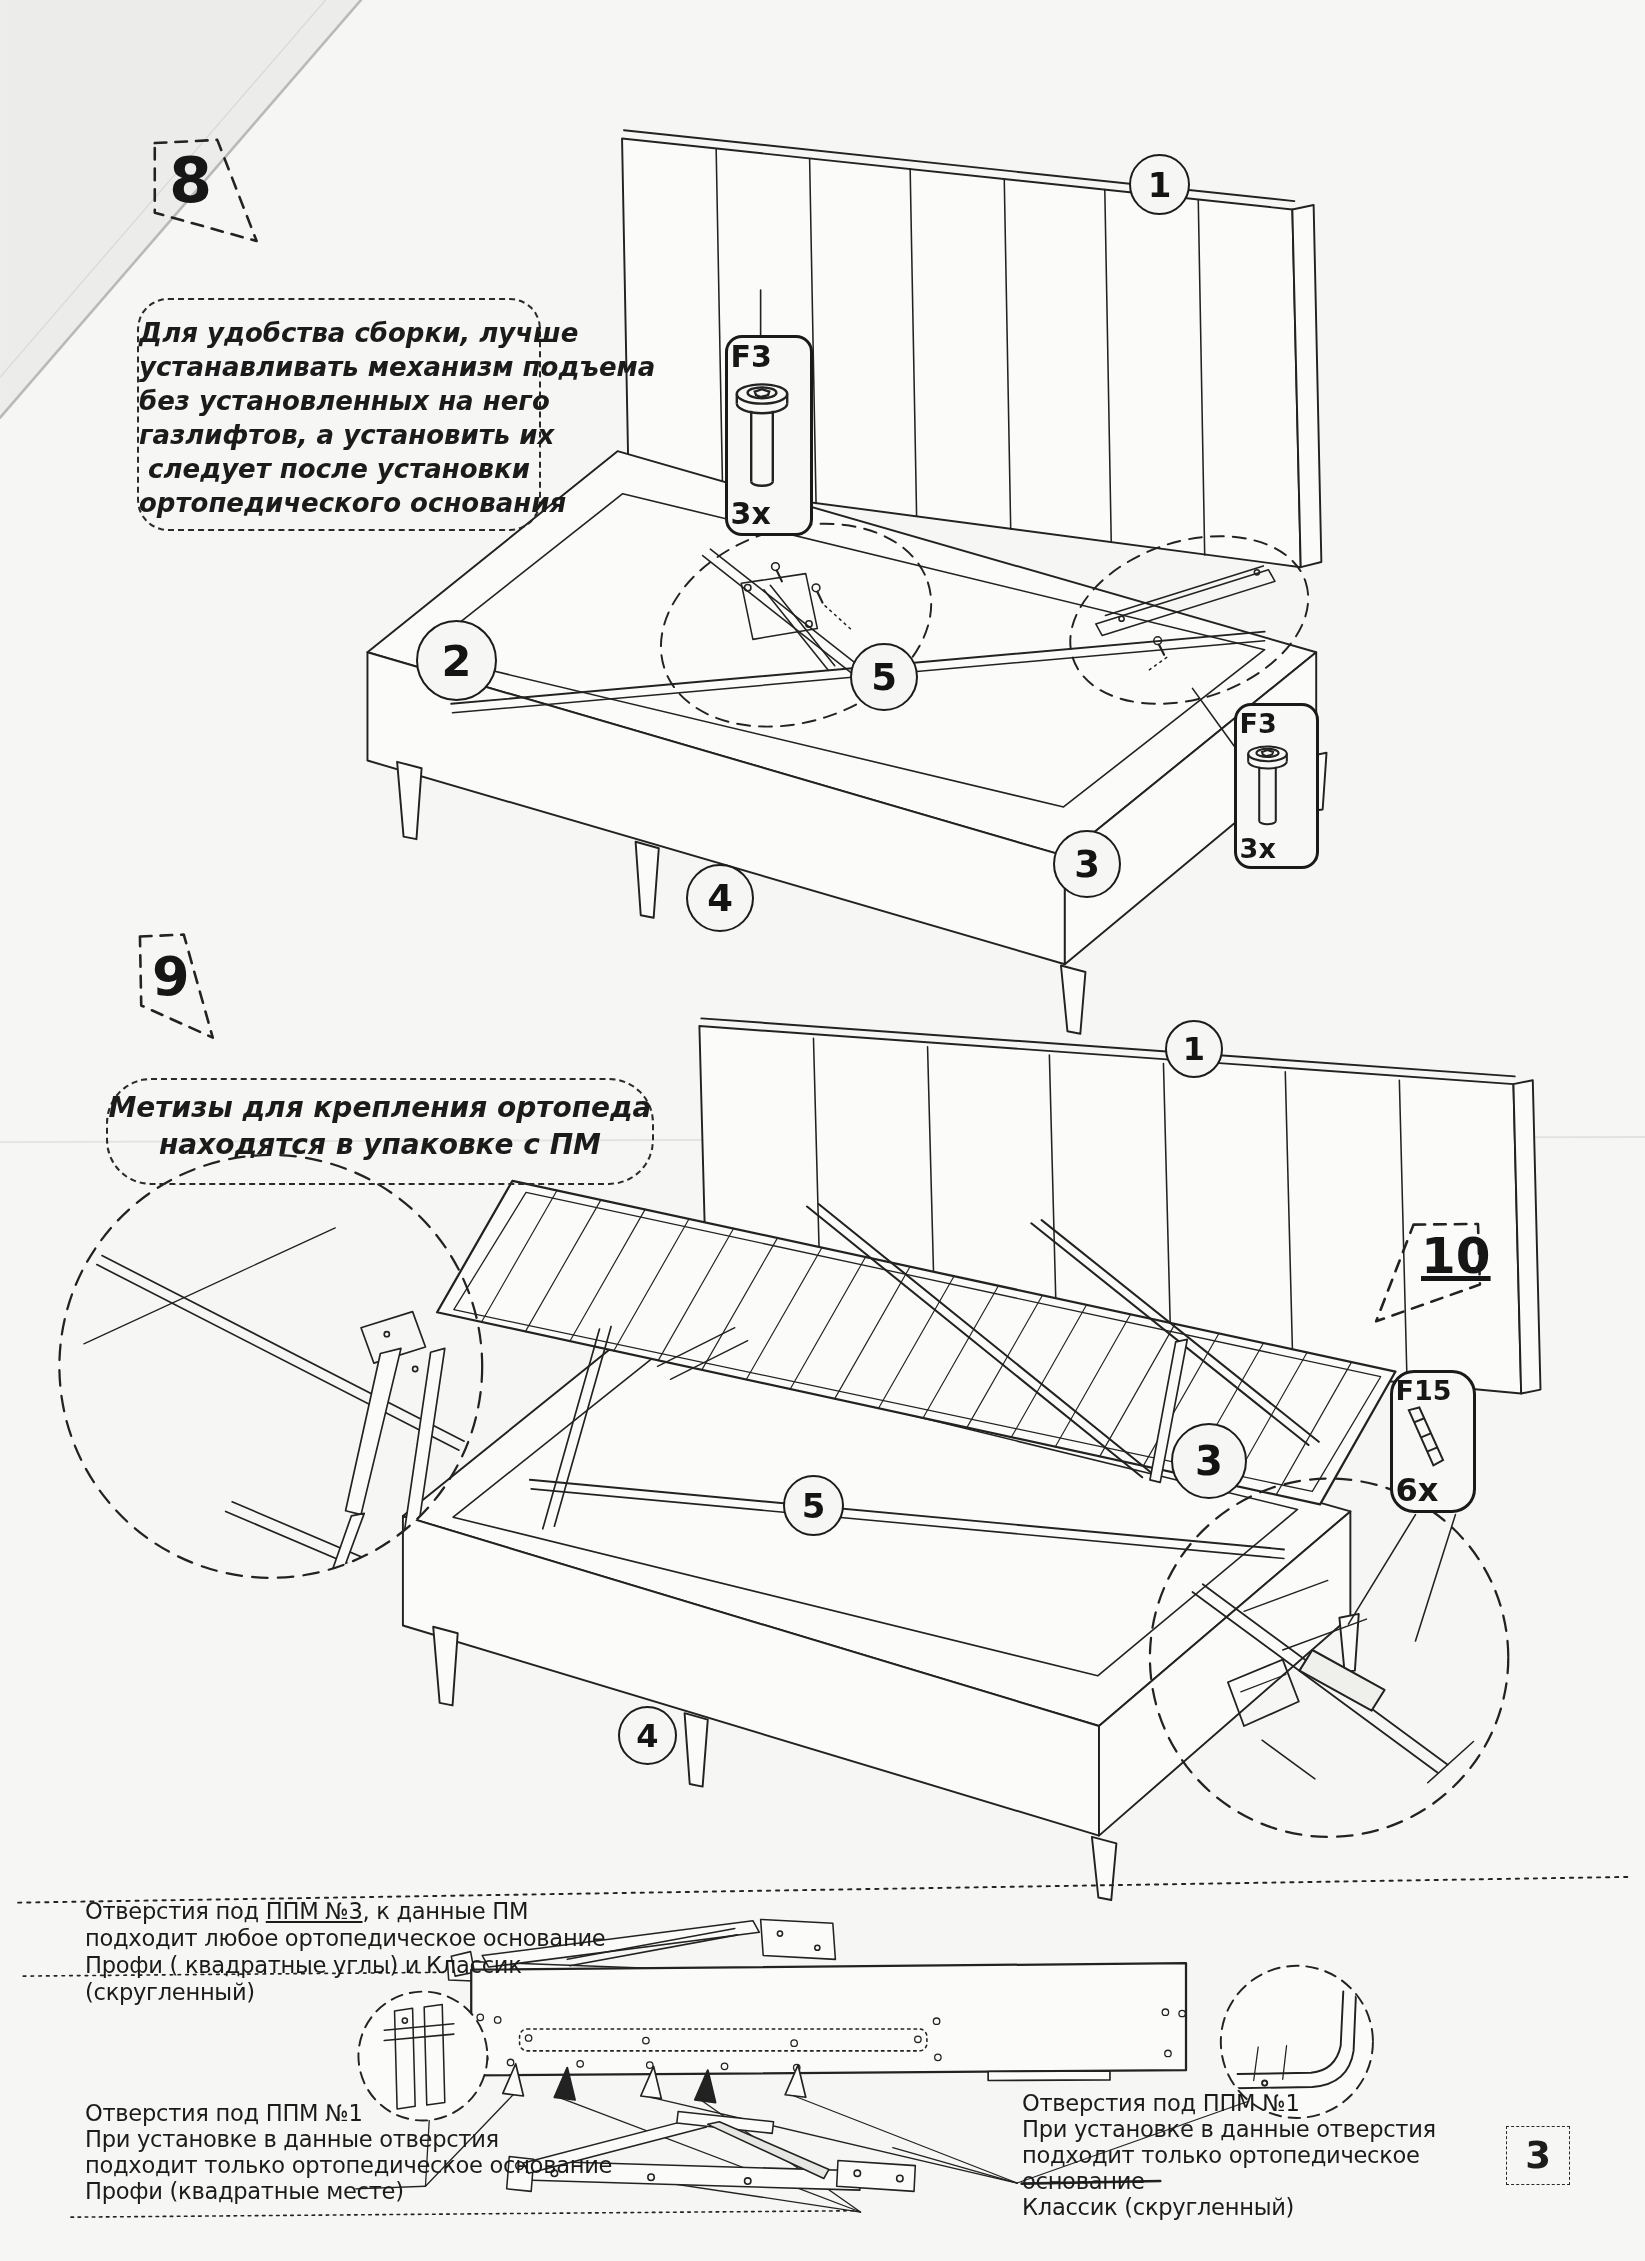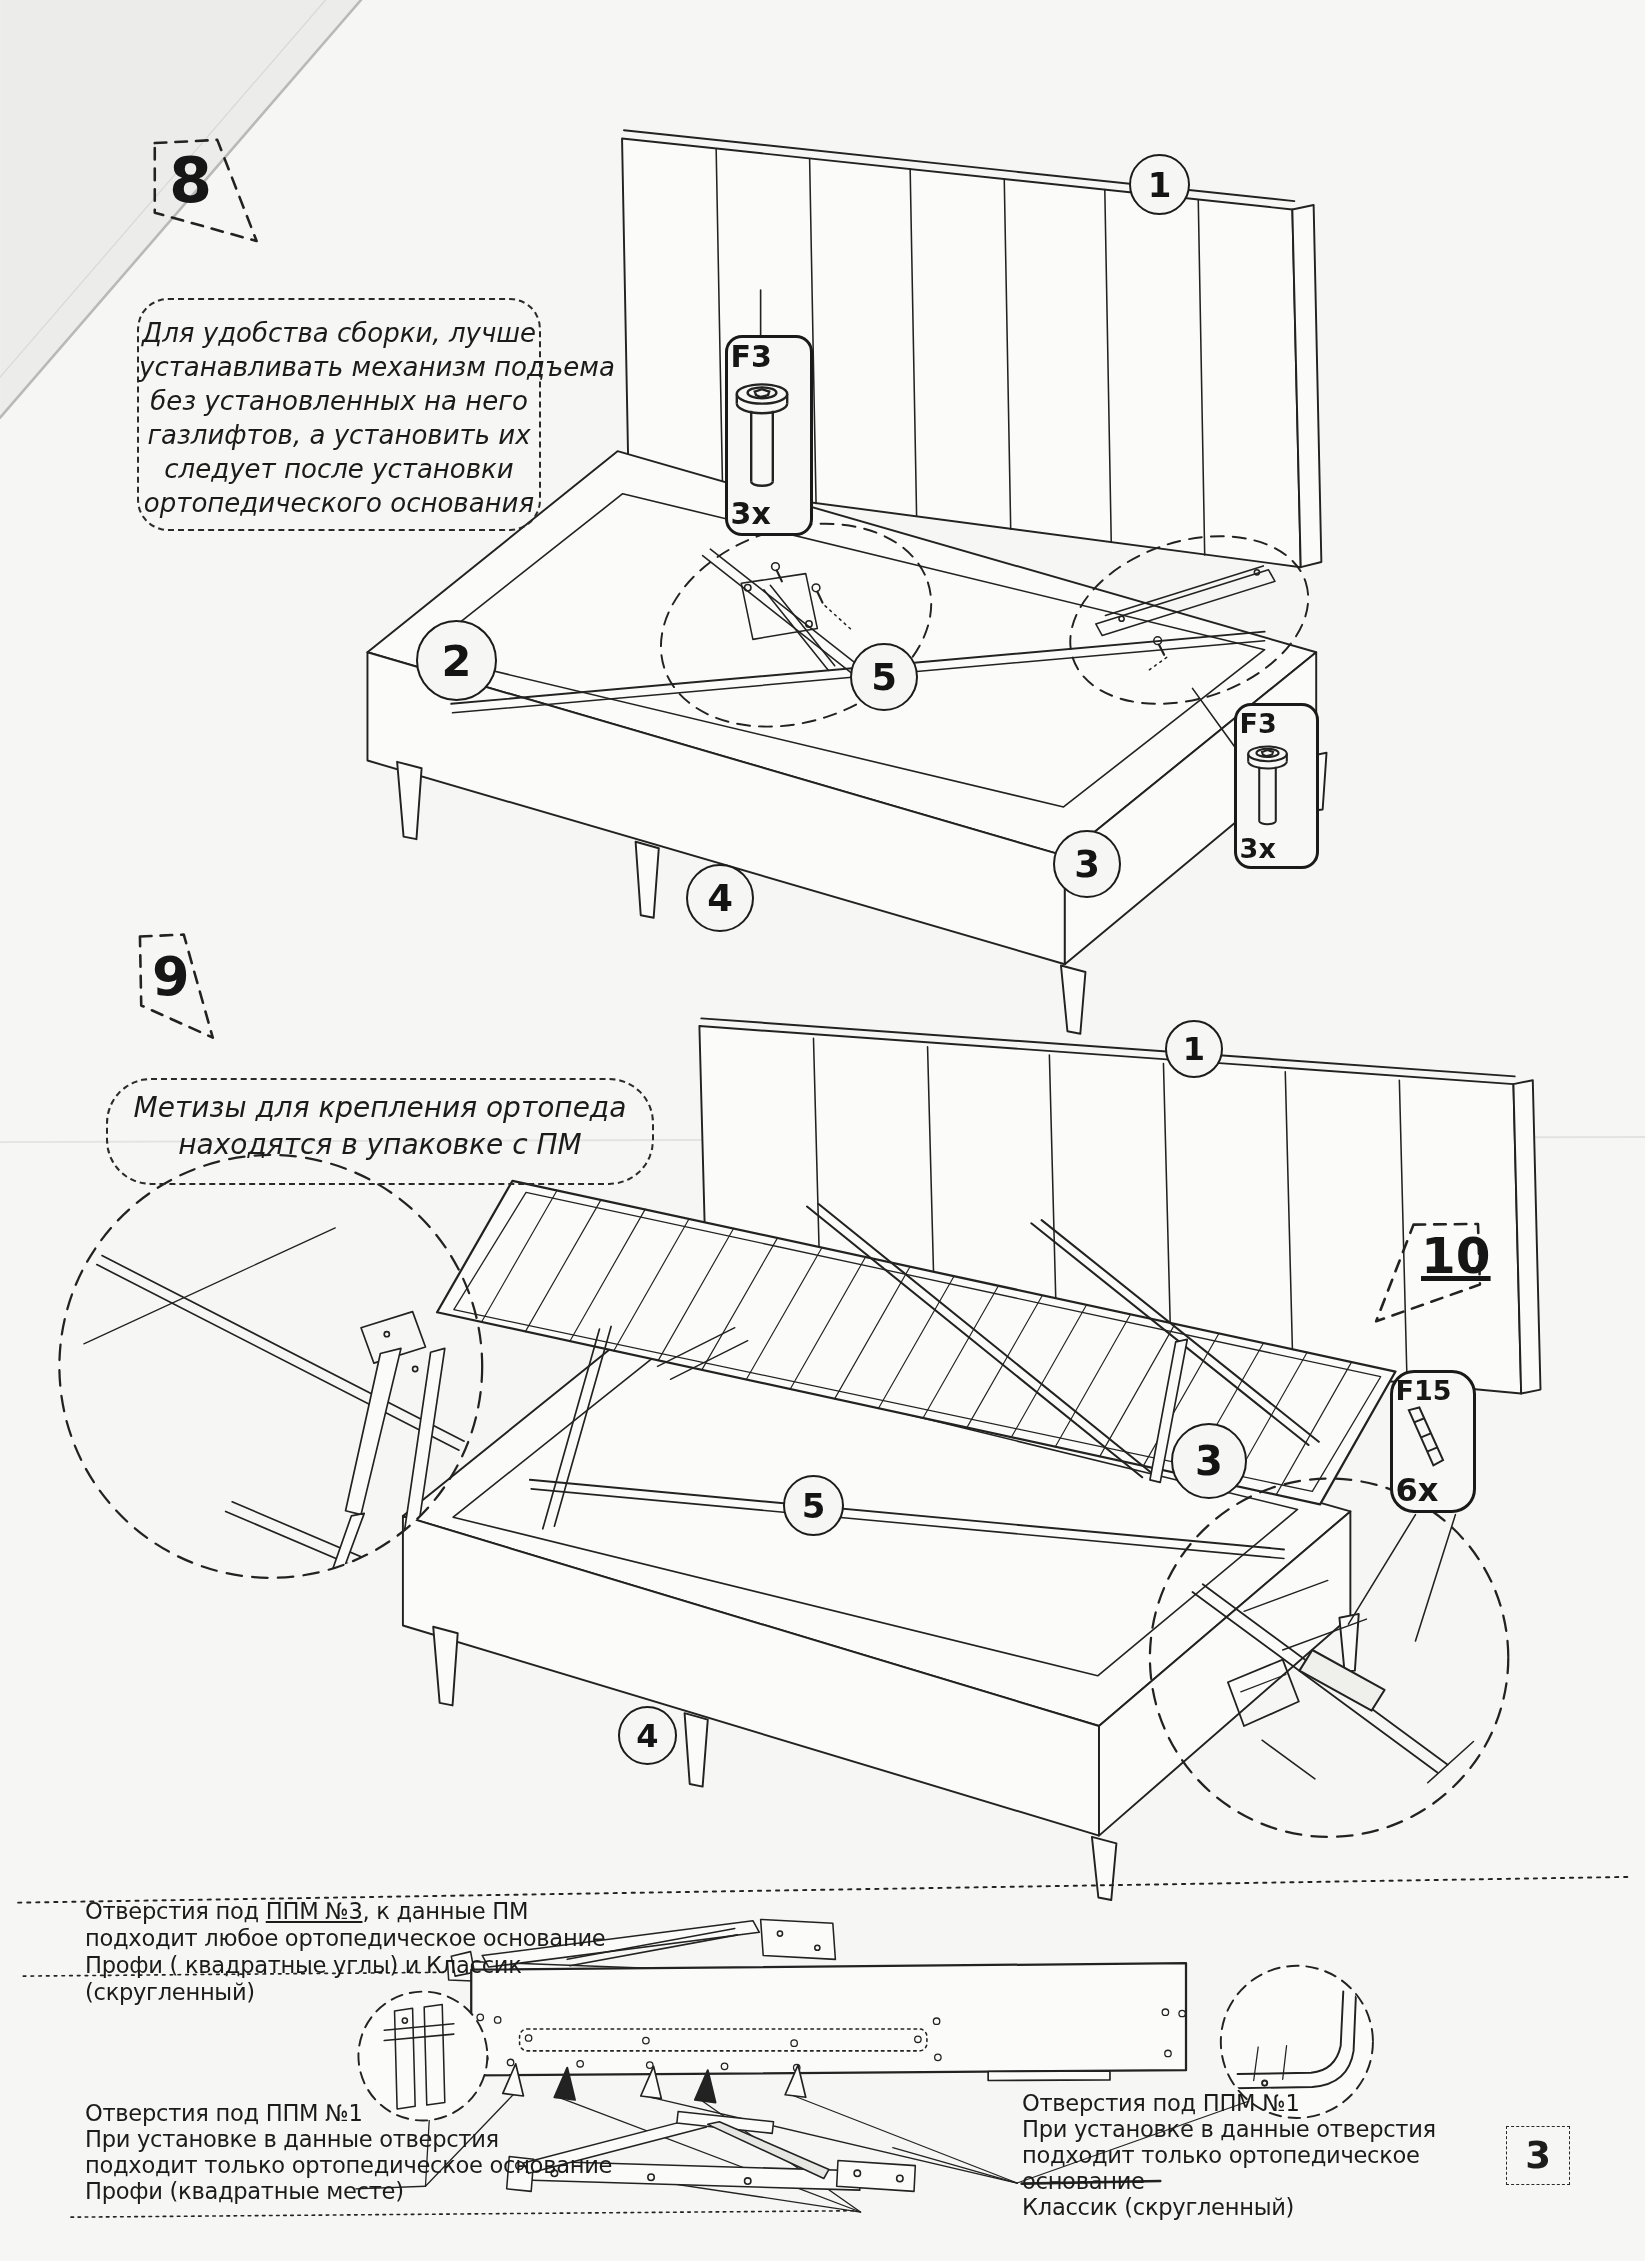--- a/index.html
+++ b/index.html
@@ -1,21 +1,21 @@
 <!DOCTYPE html>
 <html style="font-size:10.3px"><head>
 <meta charset="utf-8">
 <style>
   html,body{margin:0;padding:0;background:#e8e8e6;}
   .page{position:relative;width:1645px;height:2261px;background:#f6f6f4;overflow:hidden;
         font-family:"DejaVu Sans",sans-serif;color:#1d1d1d;}
   svg.art{position:absolute;left:0;top:0;}
   
   .bubble{position:absolute;border:2.3px dashed #2a2a2a;background:transparent;
-          font-style:italic;text-align:center;color:#1b1b1b;}
+          font-style:italic;text-align:center;color:#1b1b1b;font-weight:bold;}
   .bubble .ln{white-space:nowrap;}
   
   .badge-num{position:absolute;font-weight:600;color:#161616;font-family:"DejaVu Sans",sans-serif;}
   
   .marker{position:absolute;border:2.6px solid #1c1c1c;border-radius:50%;background:#f6f6f4;
           display:flex;align-items:center;justify-content:center;font-weight:600;color:#141414;}
   
   .callout{position:absolute;border:3.2px solid #1a1a1a;border-radius:17px;background:#f8f8f6;
            display:flex;flex-direction:column;align-items:flex-start;justify-content:space-between;
            padding:3.9px 2.6px;box-sizing:border-box;}

